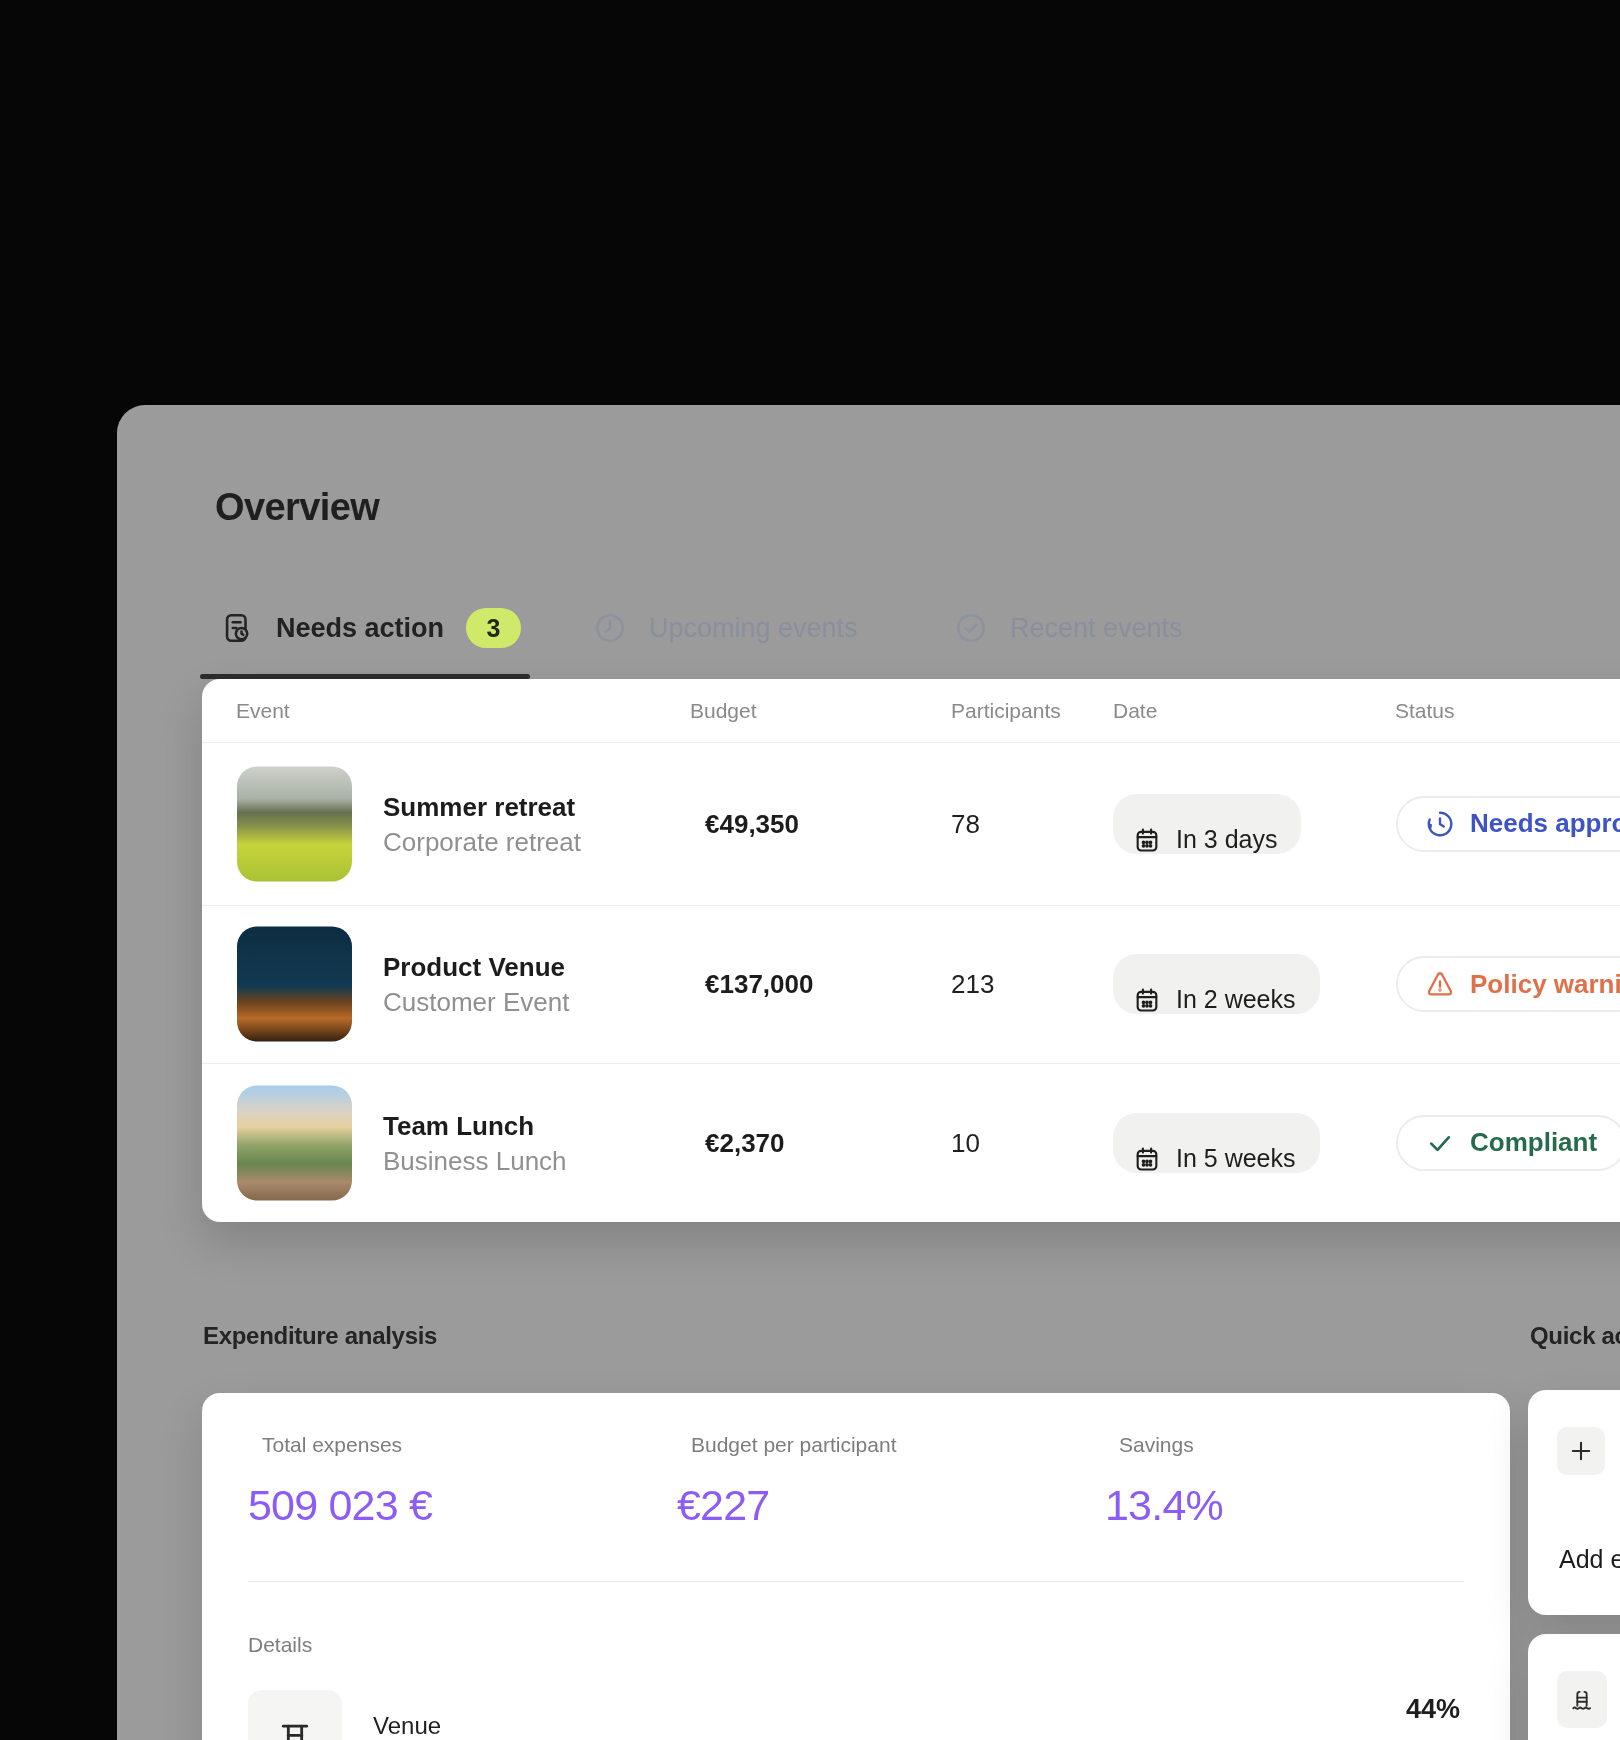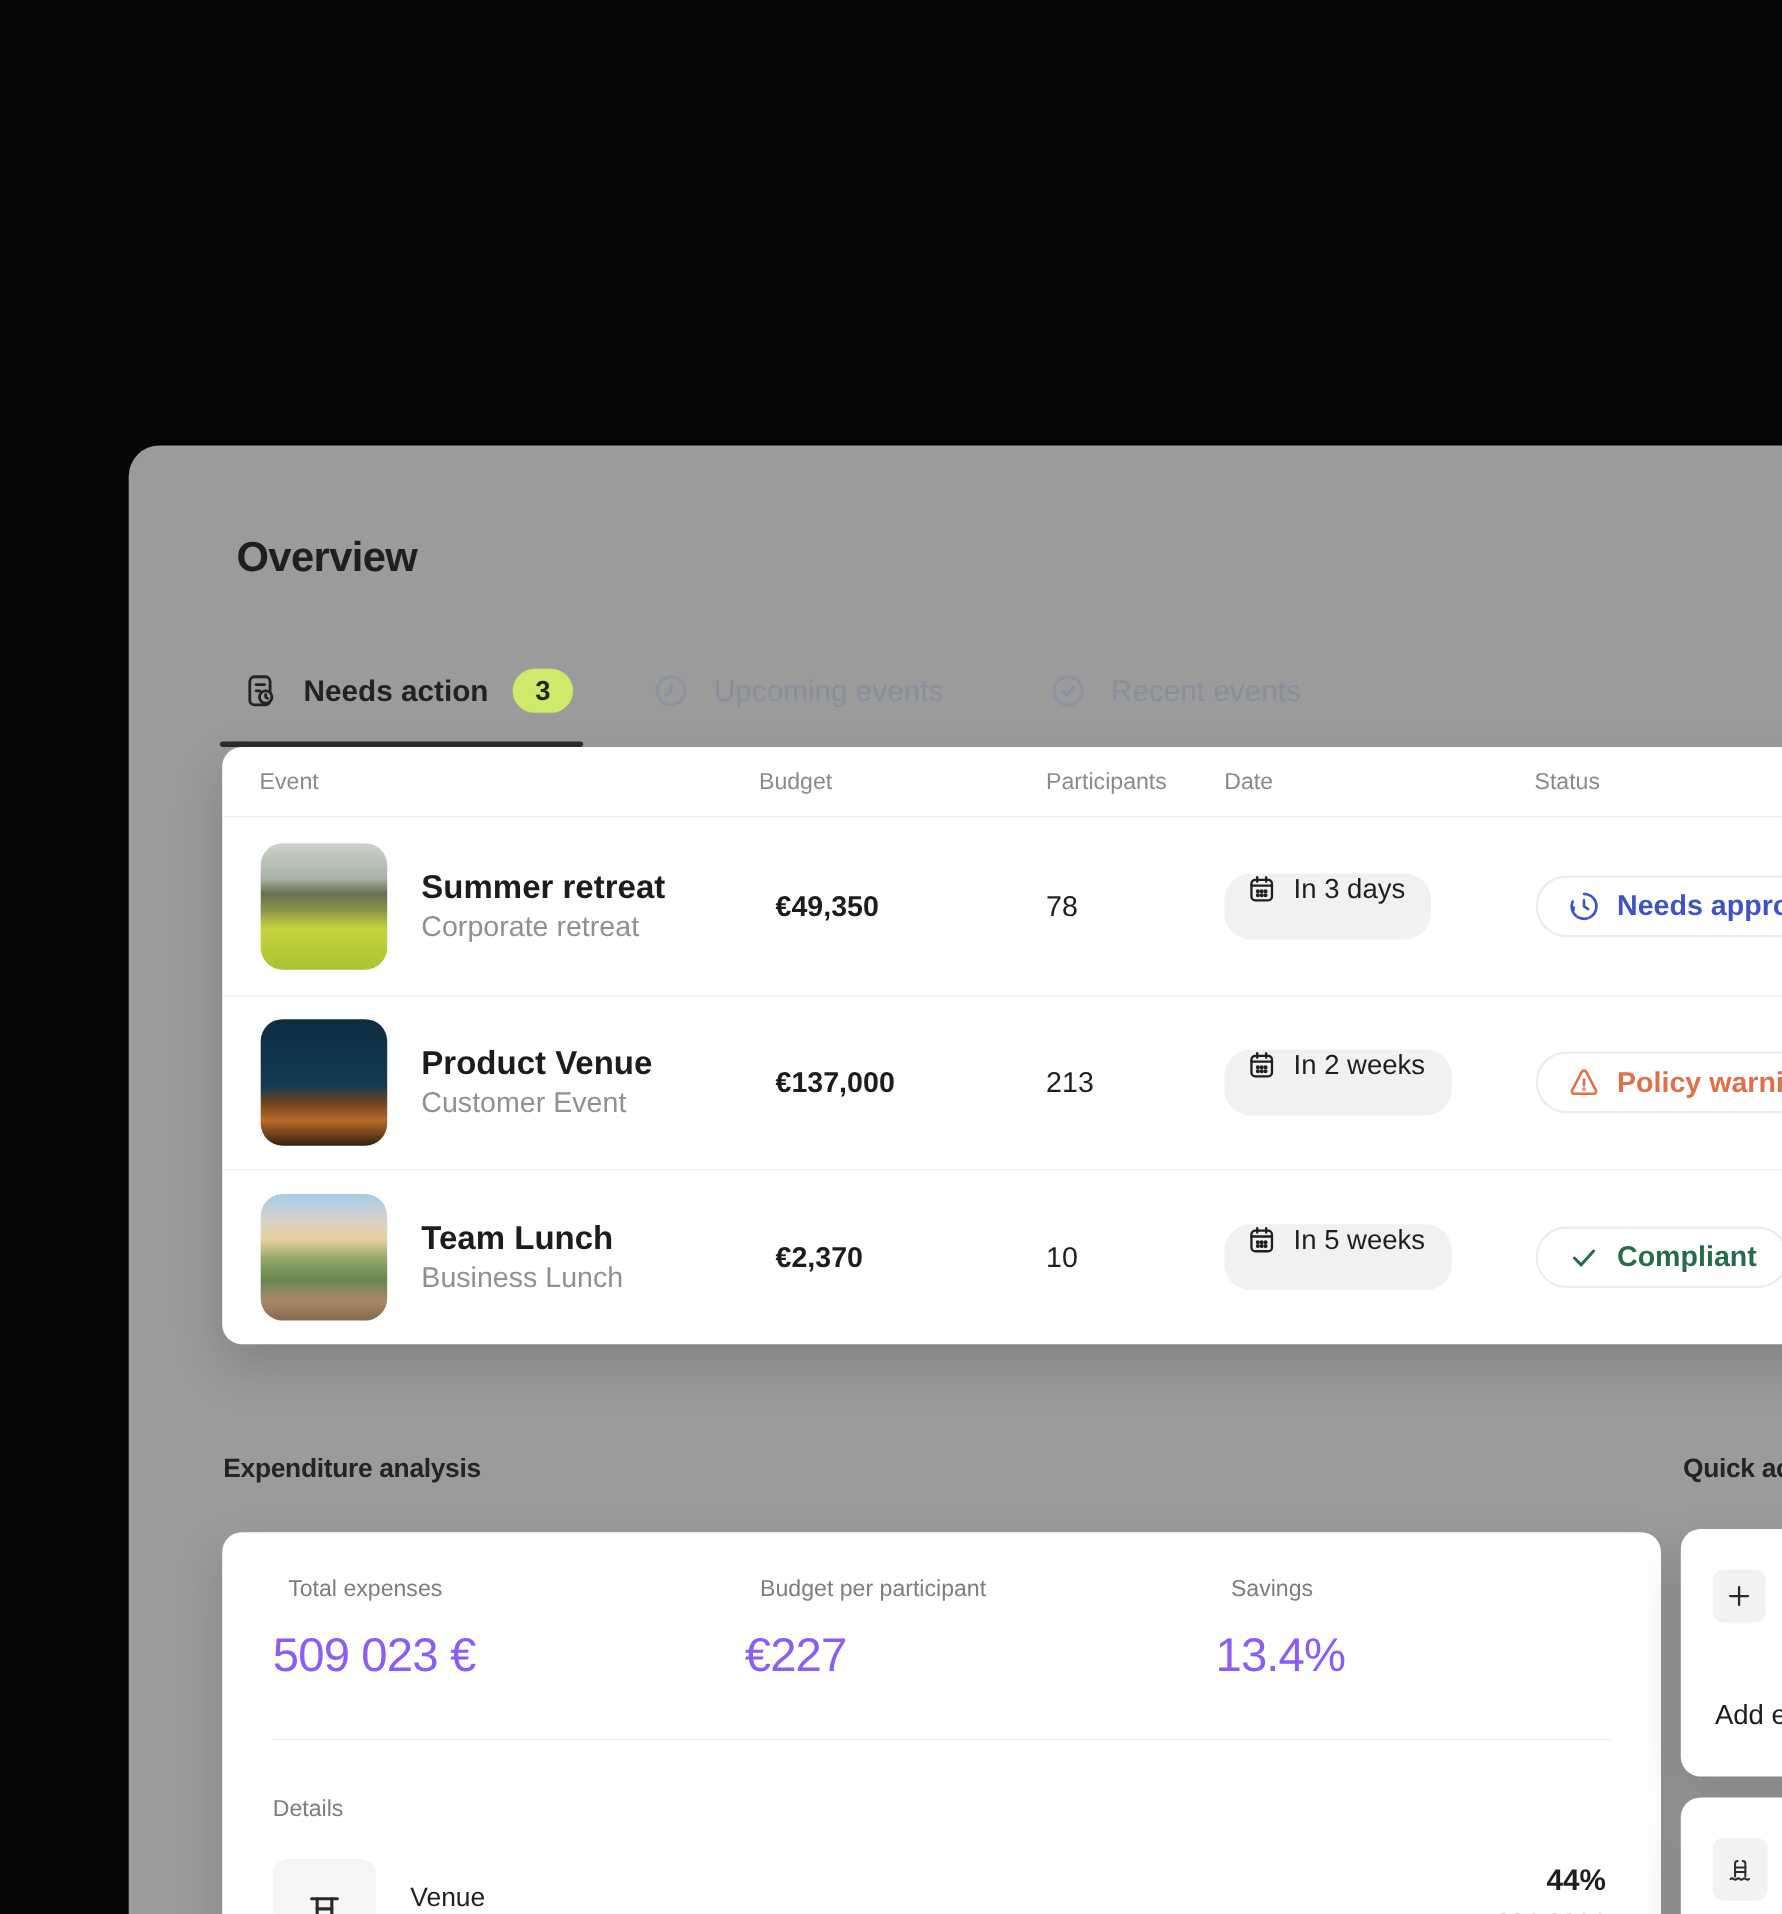--- a/index.html
+++ b/index.html
@@ -48,30 +48,30 @@
   .row{position:absolute;left:0;width:100%;}
   .row-1{top:63px;height:163px;} .row-2{top:226px;height:158px;} .row-3{top:384px;height:159px;}
   .thumb{
     position:absolute;left:35px;top:50%;transform:translateY(-50%);
     width:115px;height:115px;border-radius:20px;
   }
   .thumb-retreat{background:linear-gradient(180deg,#cdd1ca 0%,#a9b2a6 28%,#66704f 40%,#87914a 52%,#c6d43c 68%,#a9c233 100%);}
   .thumb-launch{background:linear-gradient(180deg,#0d2d41 0%,#123a52 52%,#6e441f 66%,#b86a28 80%,#35210f 100%);}
   .thumb-lunch{background:linear-gradient(180deg,#a5cdec 0%,#d9d2c6 22%,#e7d0a0 36%,#8fa468 52%,#69854f 68%,#a98a6b 84%,#85694d 100%);}
   .ev-text{position:absolute;left:181px;top:50%;transform:translateY(-50%);}
-  .ev-title{font-size:30px;font-weight:700;color:#1c1c1c;line-height:36px;white-space:nowrap;}
+  .ev-title{font-size:26px;font-weight:700;color:#1c1c1c;line-height:36px;white-space:nowrap;}
   .ev-sub{font-size:26px;font-weight:400;color:#909090;line-height:34px;white-space:nowrap;}
   .cell-budget{position:absolute;left:503px;top:50%;transform:translateY(-50%);
     font-size:26px;font-weight:700;color:#1c1c1c;white-space:nowrap;}
   .cell-participants{position:absolute;left:749px;top:50%;transform:translateY(-50%);
     font-size:26px;font-weight:400;color:#1f1f1f;}
   .date-chip{
     position:absolute;left:911px;top:50%;transform:translateY(-50%);
     height:60px;border-radius:24px;background:#f1f1ef;
-    display:flex;align-items:flex-start;gap:15px;padding:0 24px 0 20px;
+    display:flex;align-items:flex-end;gap:15px;padding:0 24px 0 20px;
     font-size:25px;color:#1e1e1e;white-space:nowrap;
   }
   .date-chip svg{width:28px;height:28px;display:block;}
   .status-badge{
     position:absolute;left:1194px;top:50%;transform:translateY(-50%);
     height:56px;border-radius:29px;background:#ffffff;border:2px solid #ececec;
     display:flex;align-items:center;gap:15px;padding:0 27px;box-sizing:border-box;
     font-size:26px;font-weight:700;white-space:nowrap;
   }
   .status-badge svg{width:30px;height:30px;display:block;flex:0 0 auto;}

